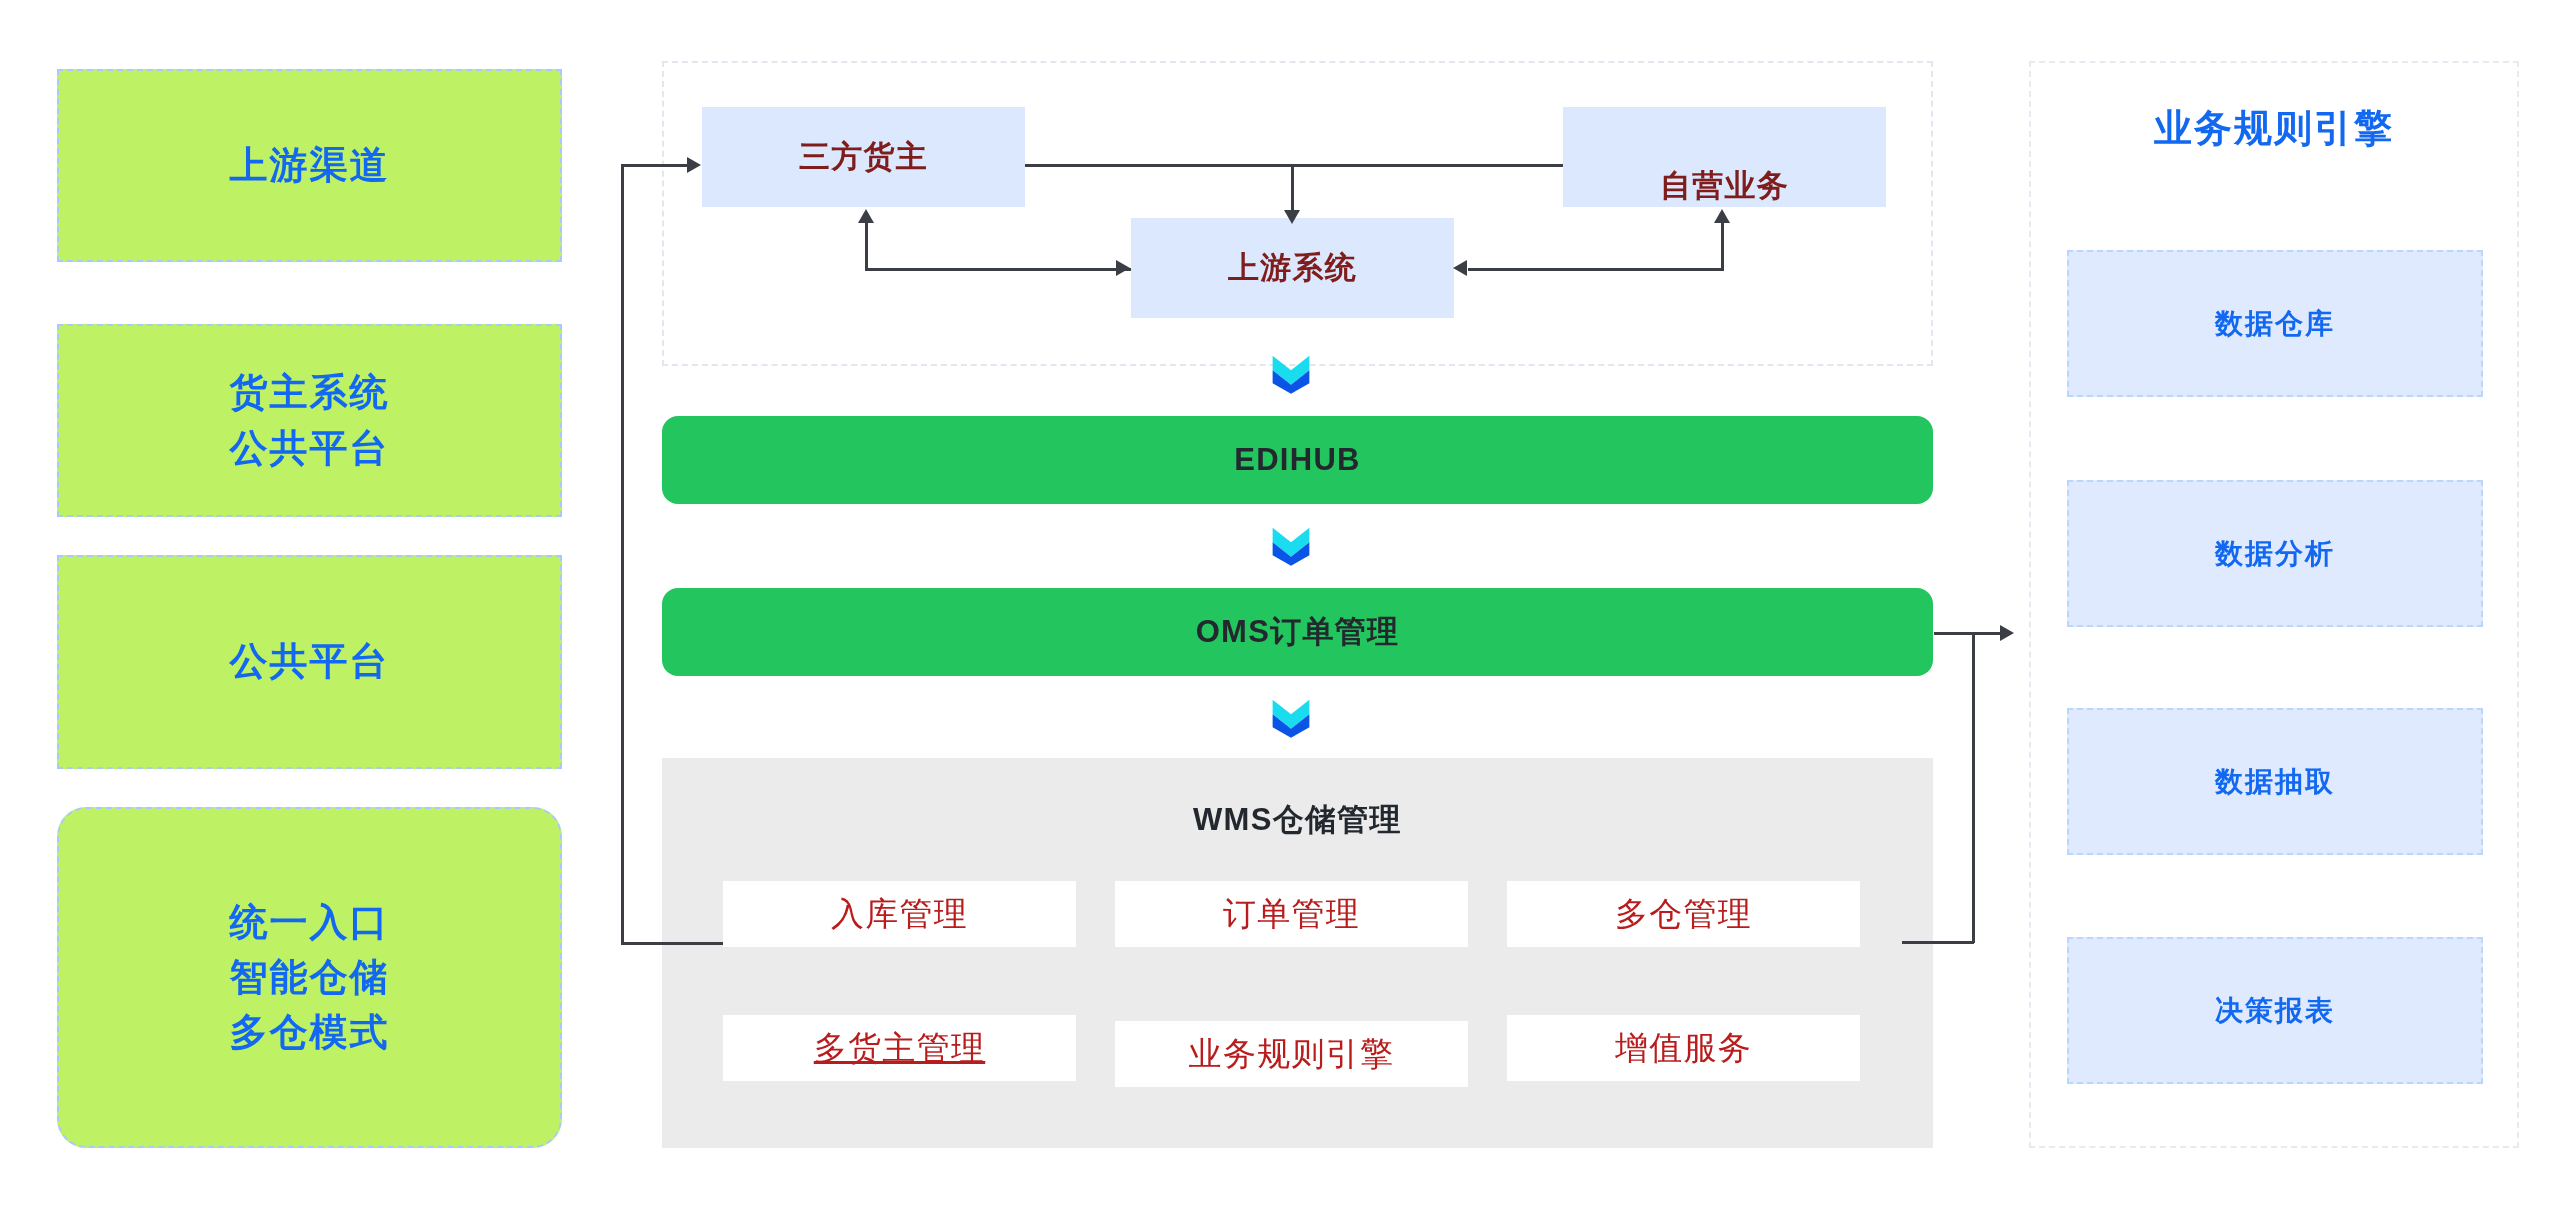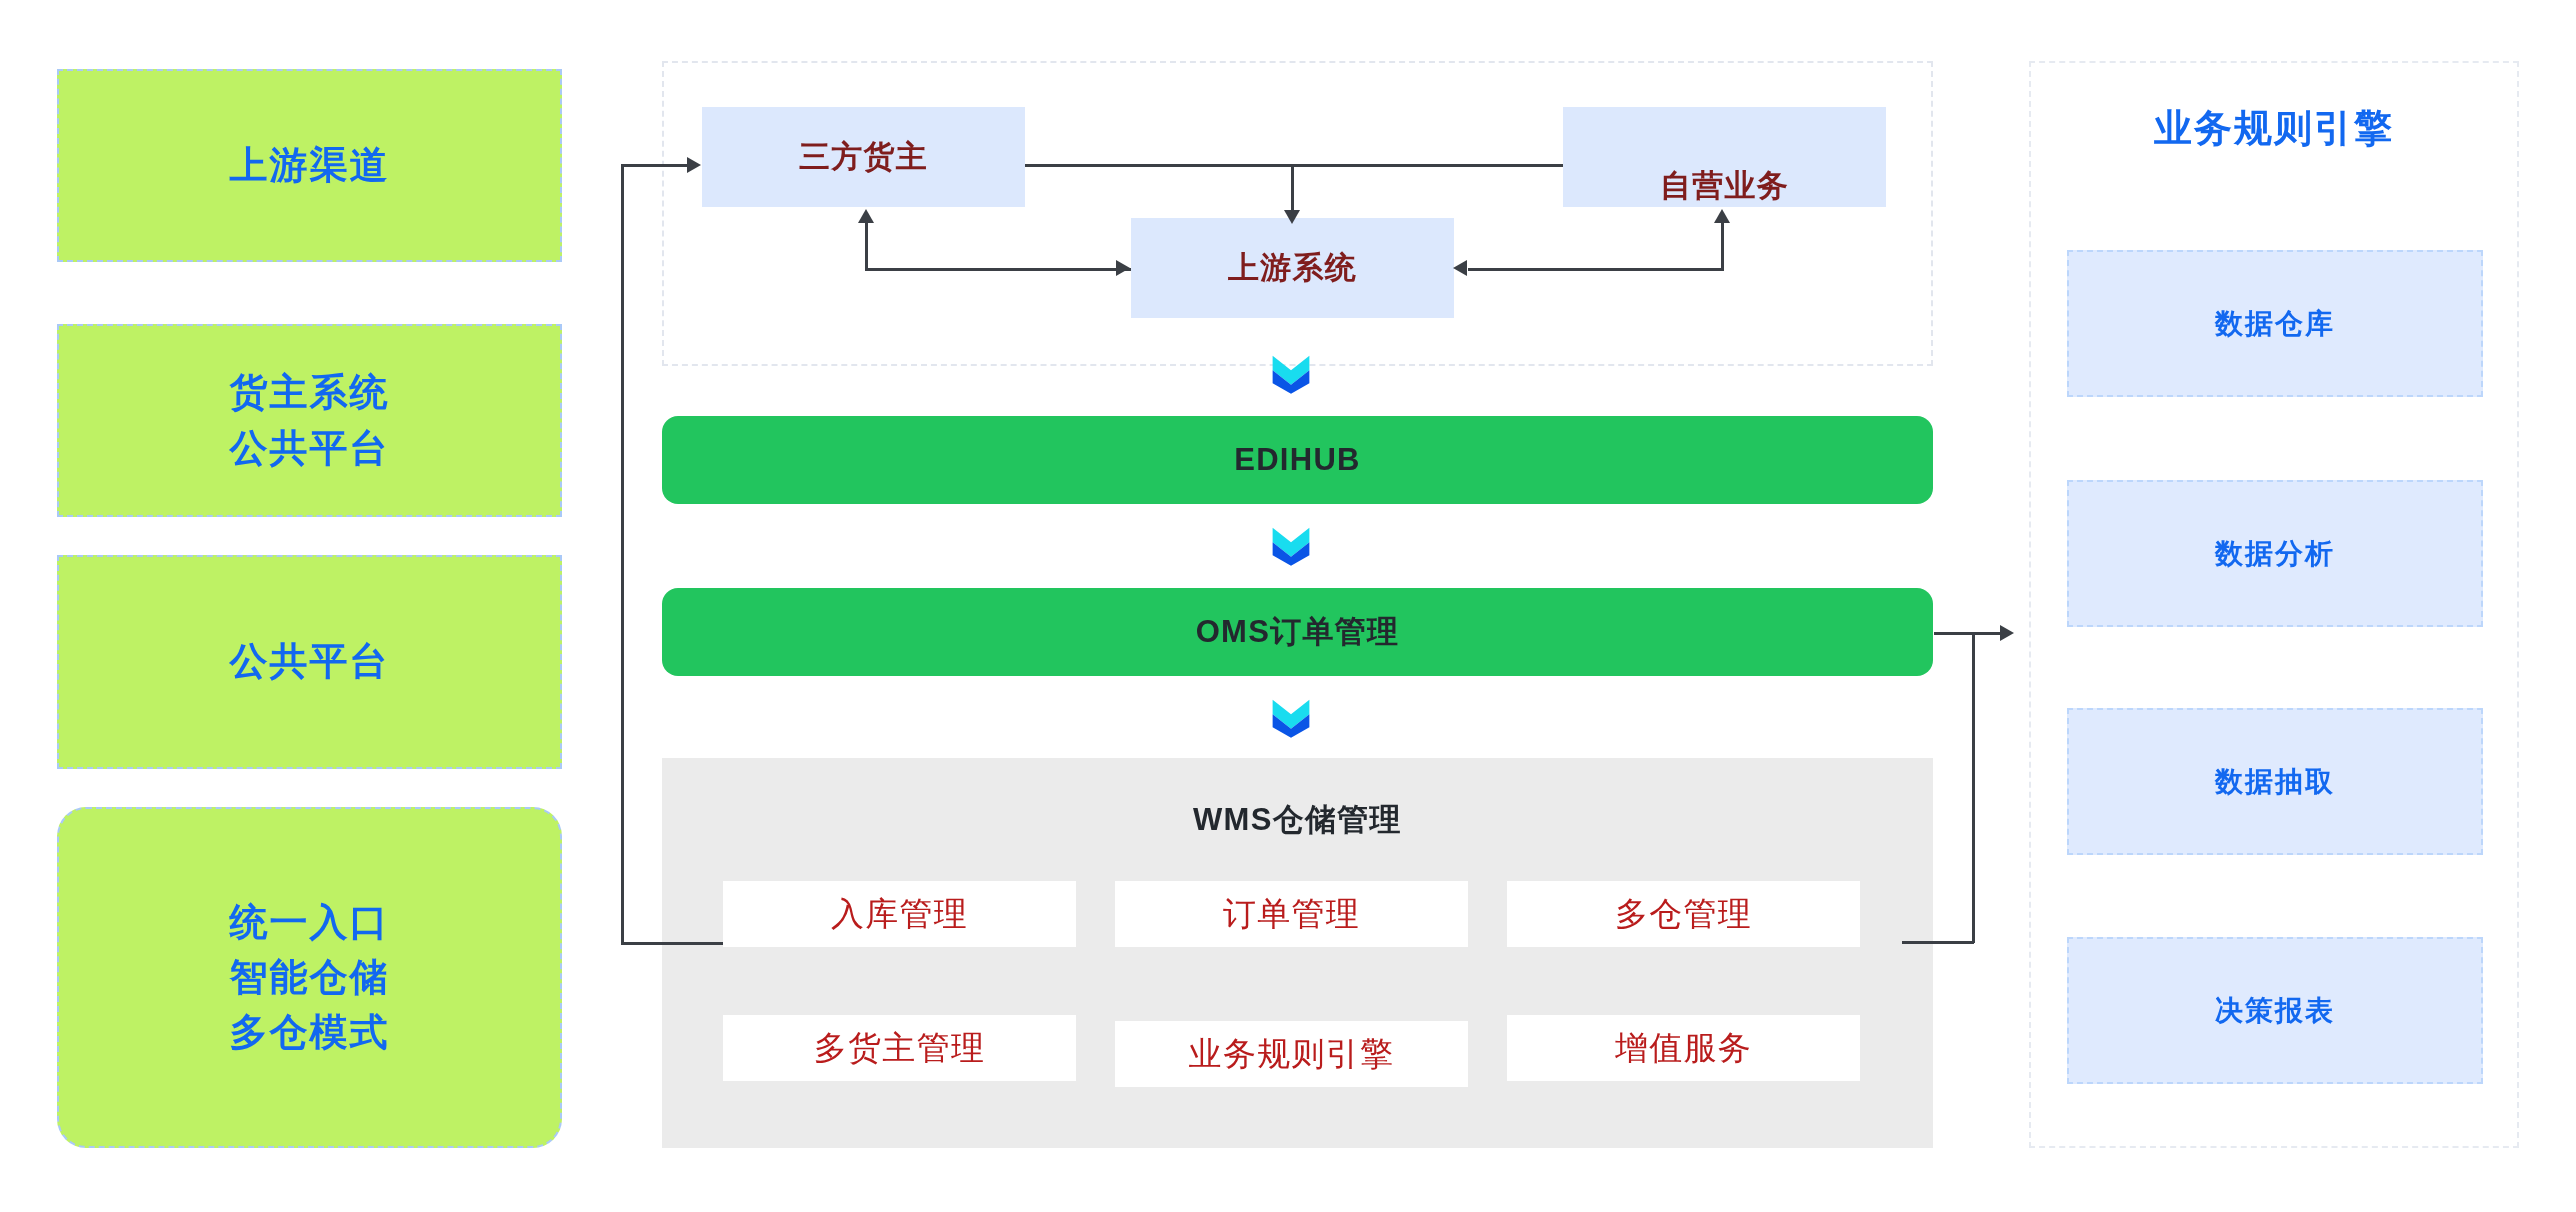--- a/index.html
+++ b/index.html
@@ -183,21 +183,21 @@
   <div class="abs wms-cell" style="left:723px;top:881px;width:353px;height:66px;">
     <span>入库管理</span>
   </div>
   <div class="abs wms-cell" style="left:1115px;top:881px;width:353px;height:66px;">
     <span>订单管理</span>
   </div>
   <div class="abs wms-cell" style="left:1507px;top:881px;width:353px;height:66px;">
     <span>多仓管理</span>
   </div>
 
-  <div class="abs wms-cell" style="left:723px;top:1015px;width:353px;height:66px;">
+  <div class="abs wms-cell" style="left:723px;top:1015px;width:353px;height:66px;text-decoration:underline;">
     <span>多货主管理</span>
   </div>
   <div class="abs wms-cell" style="left:1115px;top:1015px;width:353px;height:66px;margin-top:6px;">
     <span>业务规则引擎</span>
   </div>
   <div class="abs wms-cell" style="left:1507px;top:1015px;width:353px;height:66px;">
     <span>增值服务</span>
   </div>
 
   <div class="line-h" style="left:621px;top:942px;width:102px;"></div>

